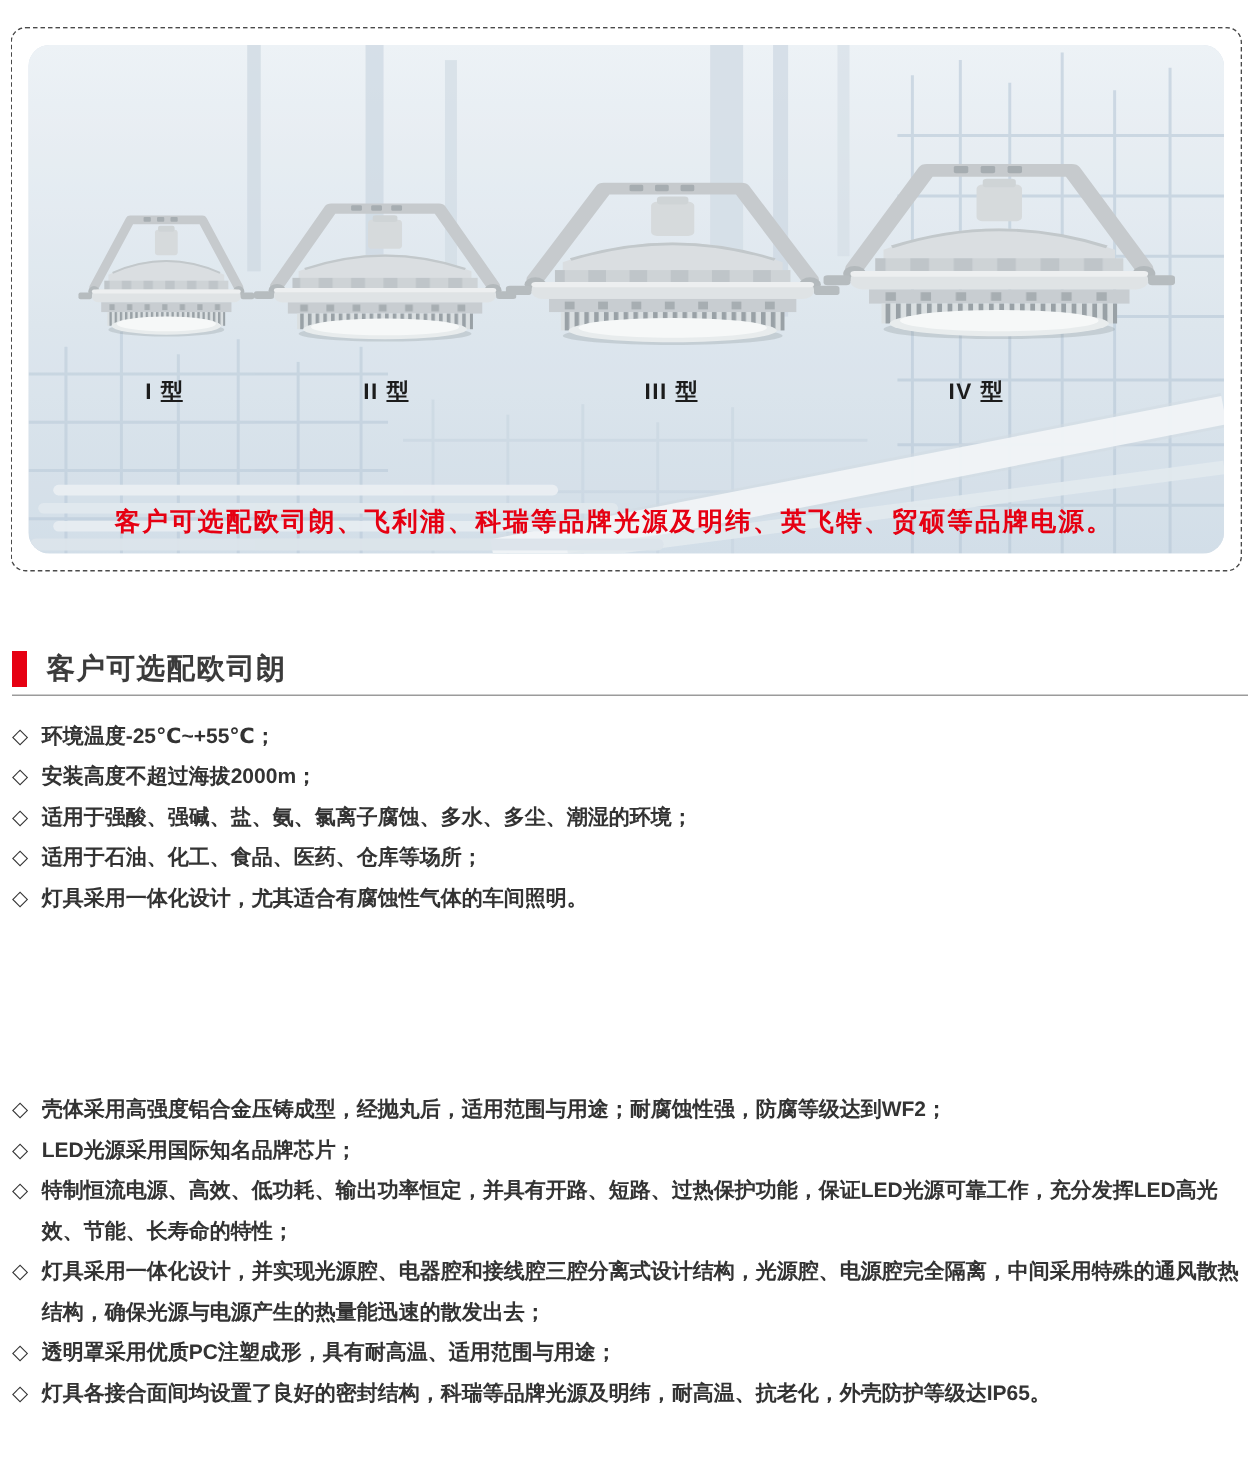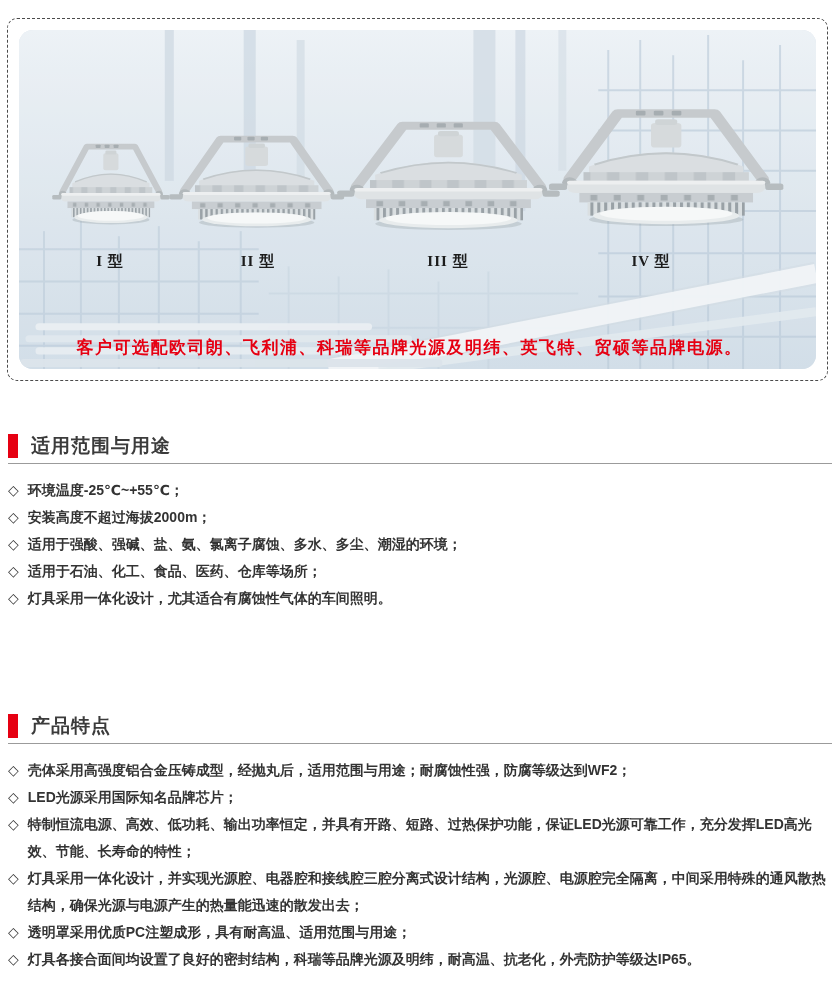--- a/index.html
+++ b/index.html
@@ -1,21 +1,21 @@
 <!DOCTYPE html>
 <html><head>
 <meta charset="utf-8">
 <style>
   html,body{margin:0;padding:0;background:#ffffff;}
   .page{position:relative;width:840px;height:985px;background:#ffffff;overflow:hidden;
         font-family:"Liberation Sans","DejaVu Sans",sans-serif;}
 
   
   .photo-frame{position:absolute;left:7px;top:18px;width:821px;height:363px;
-               border:1px dashed #4a4a4a;border-radius:10px;padding:11px;box-sizing:border-box;font-family:Liberation Serif, serif;}
+               border:1px dashed #4a4a4a;border-radius:10px;padding:11px;box-sizing:border-box;}
   .photo{position:relative;width:100%;height:100%;border-radius:14px;overflow:hidden;background:#dde6ee;}
   .photo svg{position:absolute;left:0;top:0;width:100%;height:100%;display:block;}
   .model-label{position:absolute;top:222px;transform:translateX(-50%);
                font-size:15px;font-weight:bold;color:#1c1c1c;letter-spacing:1px;white-space:nowrap;}
   .ml-1{left:91px}.ml-2{left:239px}.ml-3{left:429px}.ml-4{left:632px}
   .photo-caption{position:absolute;left:0;right:16px;top:306px;text-align:center;
                  font-size:17px;font-weight:bold;color:#e60012;letter-spacing:1.5px;white-space:nowrap;}
 
   
   .sec{position:absolute;left:8px;width:824px;}
@@ -148,21 +148,21 @@
       <span class="model-label ml-3">III 型</span>
       <span class="model-label ml-4">IV 型</span>
 
       <div class="photo-caption">客户可选配欧司朗、飞利浦、科瑞等品牌光源及明纬、英飞特、贸硕等品牌电源。</div>
     </div>
   </div>
 
   <section class="sec sec-1">
     <div class="sec-header">
       <span class="red-bar"></span>
-      <h2 class="sec-title">适用范围与用途</h2>
+      <h2 class="sec-title">客户可选配欧司朗</h2>
     </div>
     <ul class="bullets">
       <li>
         <span class="dia">◇</span>
         <span class="btxt">环境温度-25℃~+55℃；</span>
       </li>
       <li>
         <span class="dia">◇</span>
         <span class="btxt">安装高度不超过海拔2000m；</span>
       </li>
@@ -175,24 +175,20 @@
         <span class="btxt">适用于石油、化工、食品、医药、仓库等场所；</span>
       </li>
       <li>
         <span class="dia">◇</span>
         <span class="btxt">灯具采用一体化设计，尤其适合有腐蚀性气体的车间照明。</span>
       </li>
     </ul>
   </section>
 
   <section class="sec sec-2">
-    <div class="sec-header">
-      <span class="red-bar"></span>
-      <h2 class="sec-title">产品特点</h2>
-    </div>
     <ul class="bullets">
       <li>
         <span class="dia">◇</span>
         <span class="btxt">壳体采用高强度铝合金压铸成型，经抛丸后，适用范围与用途；耐腐蚀性强，防腐等级达到WF2；</span>
       </li>
       <li>
         <span class="dia">◇</span>
         <span class="btxt">LED光源采用国际知名品牌芯片；</span>
       </li>
       <li>

